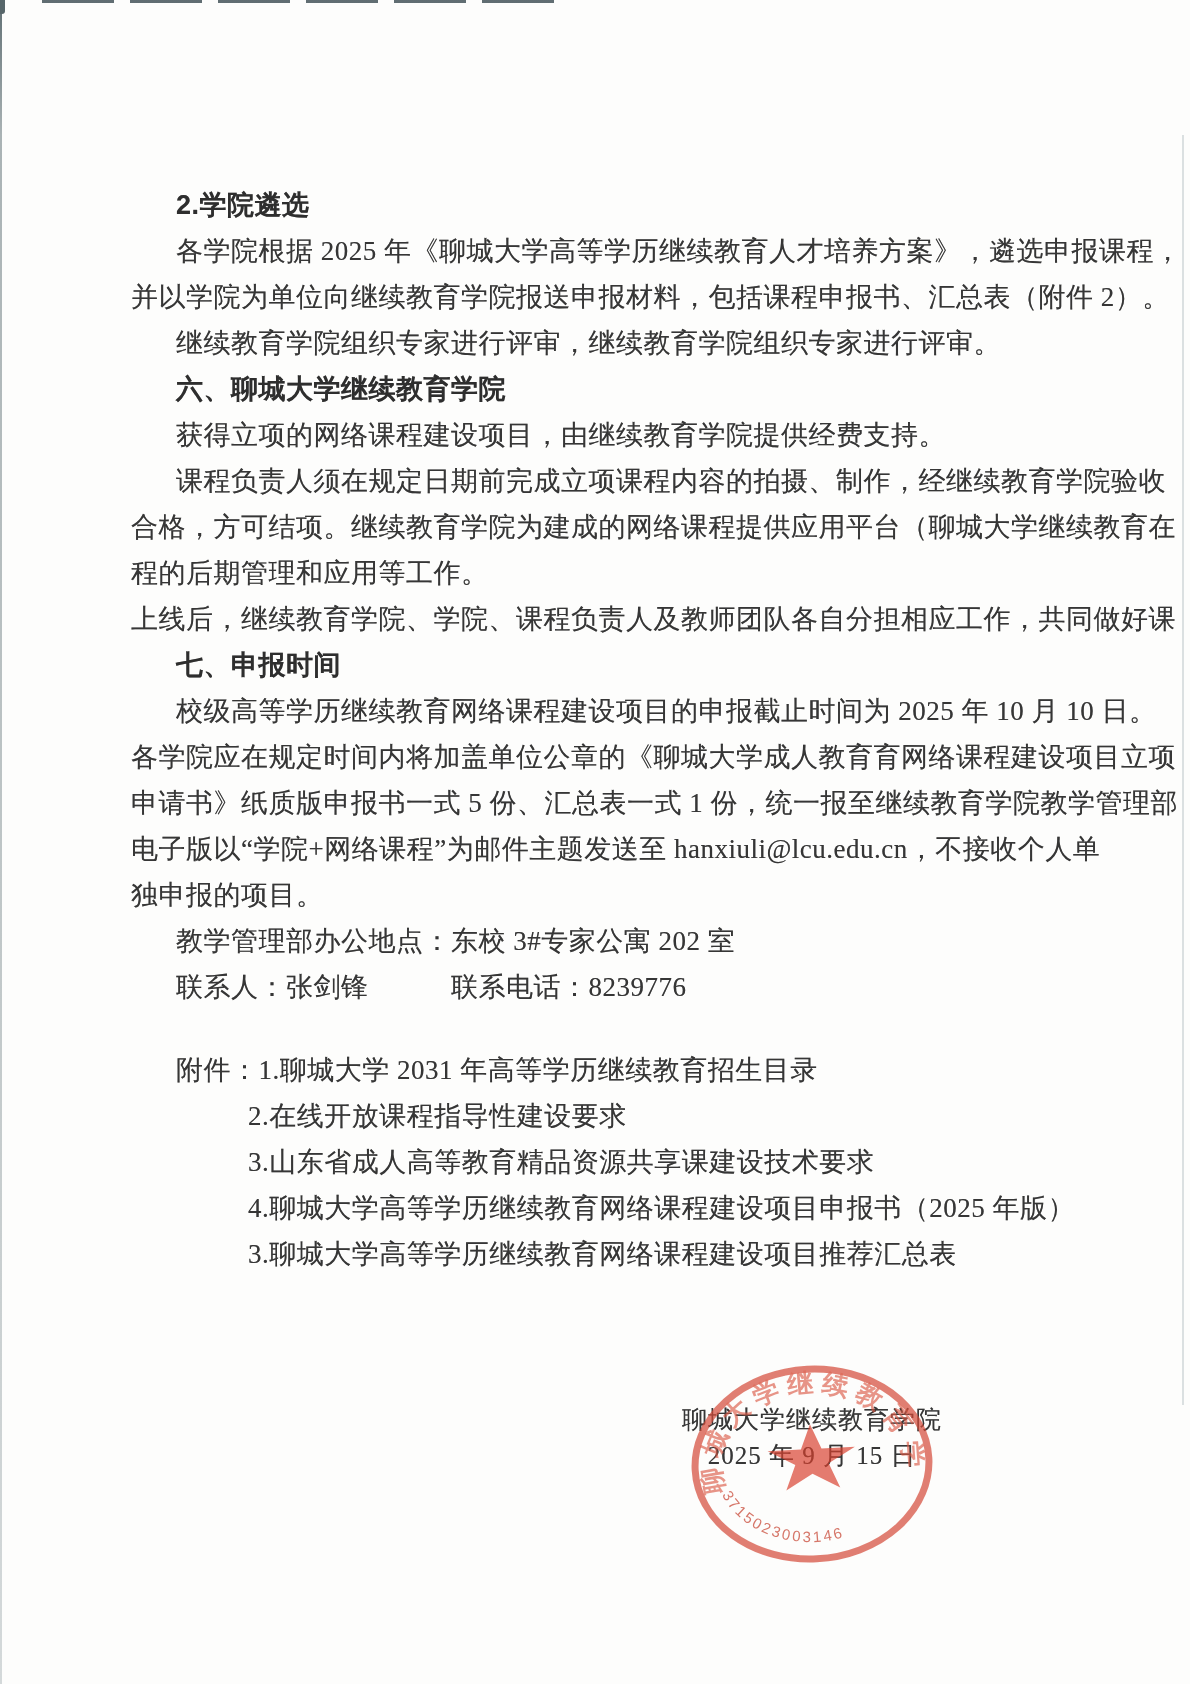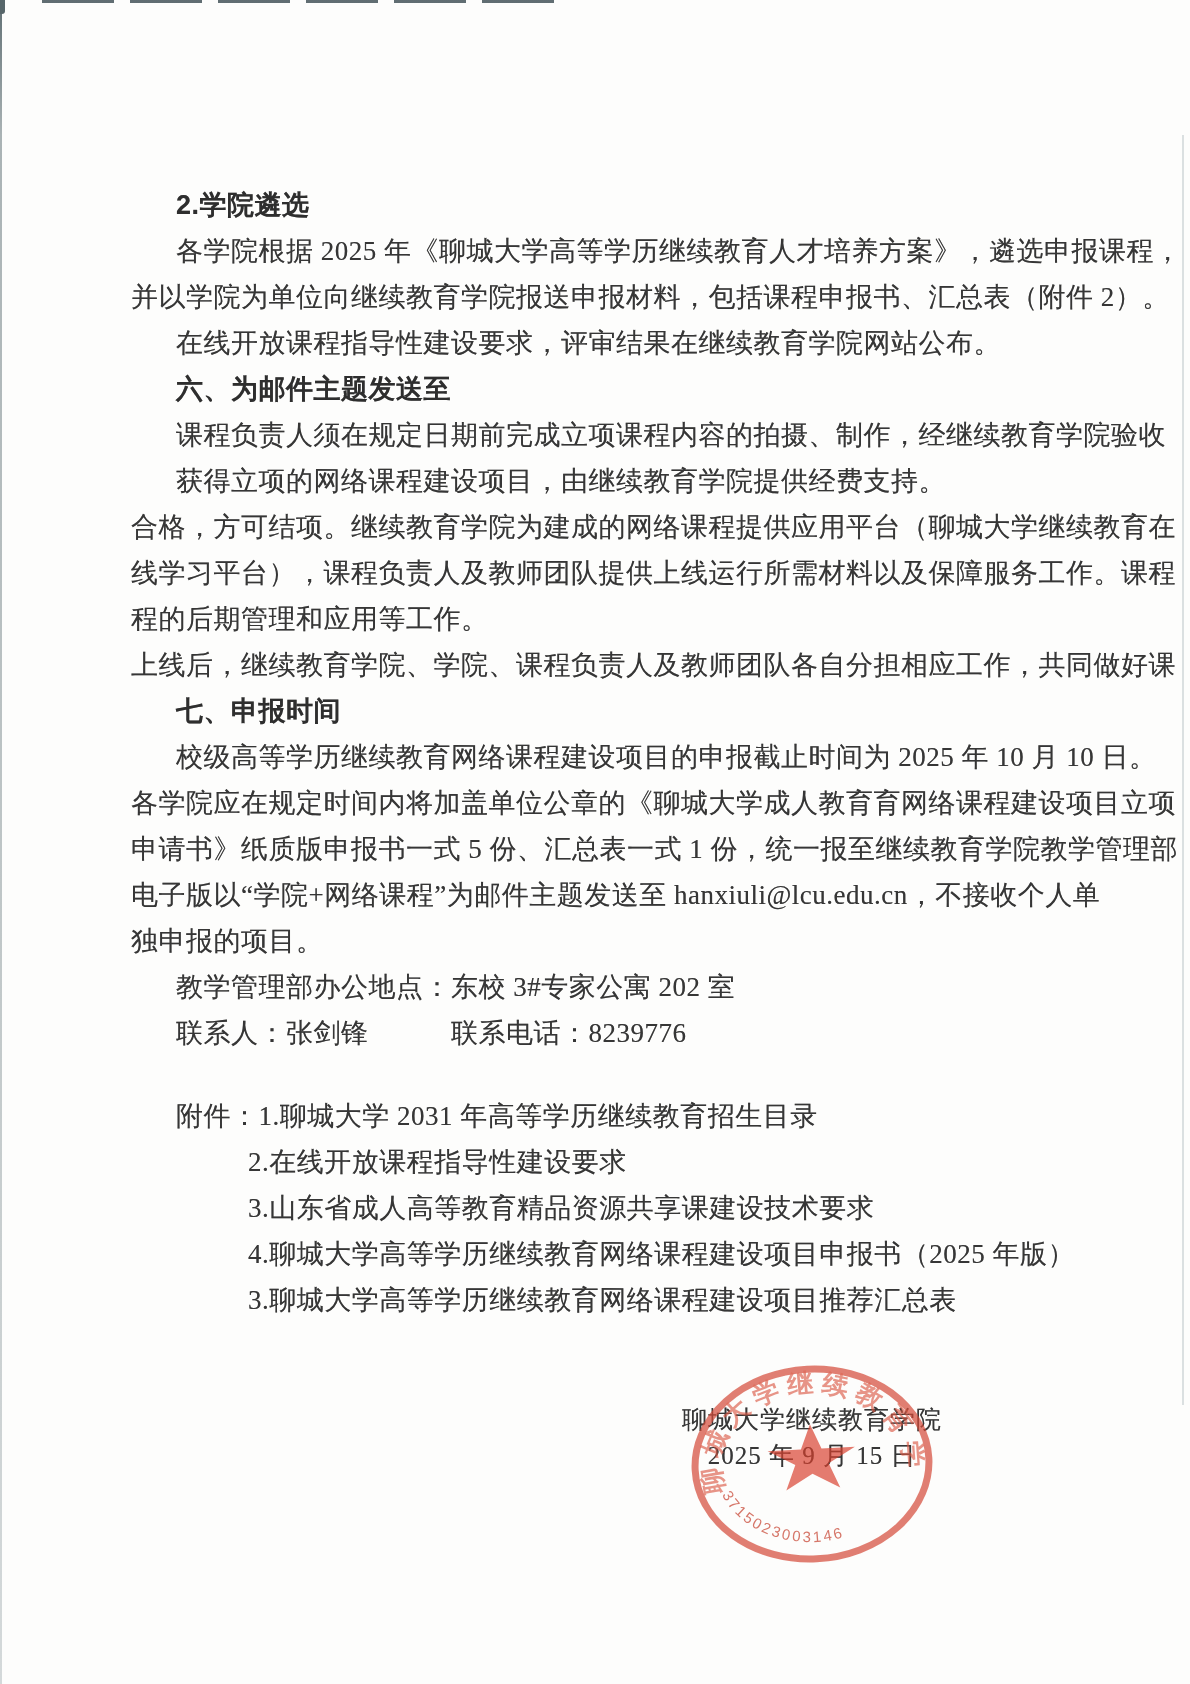--- a/index.html
+++ b/index.html
@@ -96,26 +96,25 @@
 
 <div class="edge-left"></div>
 <div class="edge-left-blob"></div>
 <div class="edge-top-dashes"></div>
 <div class="edge-right"></div>
 
 <div class="content">
   <div class="line heading indent">2.学院遴选</div>
   <div class="line indent">各学院根据 2025 年《聊城大学高等学历继续教育人才培养方案》，遴选申报课程，</div>
   <div class="line">并以学院为单位向继续教育学院报送申报材料，包括课程申报书、汇总表（附件 2）。</div>
-  <div class="line indent">在线开放课程指导性建设要求，评审结果在继续教育学院网站公布。</div>
-  <div class="line heading indent">六、为邮件主题发送至</div>
+  <div class="line indent">继续教育学院组织专家进行评审，继续教育学院组织专家进行评审。</div>
+  <div class="line heading indent">六、聊城大学继续教育学院</div>
+  <div class="line indent">获得立项的网络课程建设项目，由继续教育学院提供经费支持。</div>
   <div class="line indent">课程负责人须在规定日期前完成立项课程内容的拍摄、制作，经继续教育学院验收</div>
-  <div class="line indent">获得立项的网络课程建设项目，由继续教育学院提供经费支持。</div>
   <div class="line">合格，方可结项。继续教育学院为建成的网络课程提供应用平台（聊城大学继续教育在</div>
-  <div class="line">线学习平台），课程负责人及教师团队提供上线运行所需材料以及保障服务工作。课程</div>
   <div class="line">程的后期管理和应用等工作。</div>
   <div class="line">上线后，继续教育学院、学院、课程负责人及教师团队各自分担相应工作，共同做好课</div>
   <div class="line heading indent">七、申报时间</div>
   <div class="line indent">校级高等学历继续教育网络课程建设项目的申报截止时间为 2025 年 10 月 10 日。</div>
   <div class="line">各学院应在规定时间内将加盖单位公章的《聊城大学成人教育育网络课程建设项目立项</div>
   <div class="line">申请书》纸质版申报书一式 5 份、汇总表一式 1 份，统一报至继续教育学院教学管理部，</div>
   <div class="line">电子版以“学院+网络课程”为邮件主题发送至 hanxiuli@lcu.edu.cn，不接收个人单</div>
   <div class="line">独申报的项目。</div>
   <div class="line indent">教学管理部办公地点：东校 3#专家公寓 202 室</div>
   <div class="line indent">联系人：张剑锋　　　联系电话：8239776</div>

